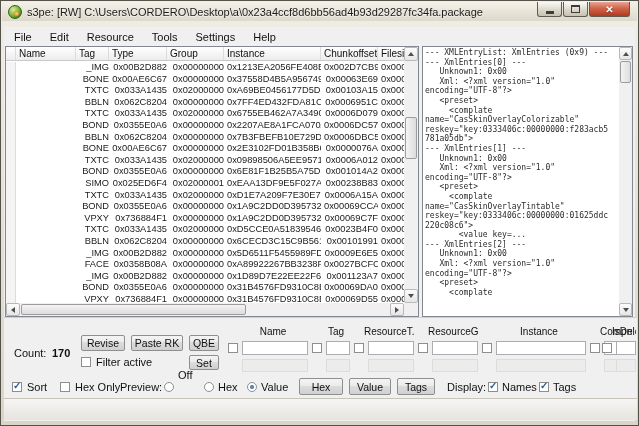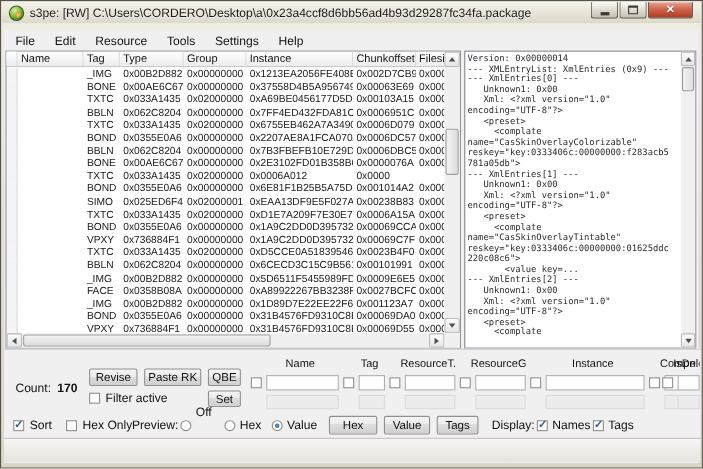--- a/index.html
+++ b/index.html
@@ -26,33 +26,33 @@
           align-items:center; justify-content:center;
           background:linear-gradient(#fbfaf7,#d9d5c8 60%,#c7c2b2);
           border-radius:0 0 3px 3px; margin-left:1px; }
   .wbtn.min { width:25px; } .wbtn.max { width:25px; }
   .wbtn.close { width:41px; background:linear-gradient(#e8a496,#d0654b 45%,#b03a20); }
   .glyph-min { width:8px; height:3px; background:#3f3c34; margin-top:6px; }
   .glyph-max { width:9px; height:8px; border:1px solid #3f3c34; border-top-width:2px; background:transparent; }
   .glyph-close { color:#fff; font-size:10px; font-weight:bold; text-shadow:0 1px 1px rgba(0,0,0,.45); }
 
   
-  .menubar { position:absolute; left:4px; top:28px; height:17px; display:flex; align-items:center; }
+  .menubar { position:absolute; left:4px; top:28px; height:17px; display:flex; }
   .menu-item { font-size:11px; color:#111; padding:2px 9px; }
 
   
   .tablebox { position:absolute; left:4px; top:45px; width:414px; height:271px;
               background:#fff; border:1px solid #828790; }
   .tgrid { display:grid; grid-template-columns:10px 60px 33px 58px 57px 97px 57px 28px; }
   .thead { position:absolute; left:0; top:0; right:14px; height:14px;
            background:linear-gradient(#ffffff,#ececec); border-bottom:1px solid #c9c9c9; }
   .th { font-size:10px; color:#111; line-height:13px; padding-left:3px;
         border-right:1px solid #dcdcdc; overflow:hidden; white-space:nowrap; }
   .corner { background:linear-gradient(#ffffff,#ececec); border-right:1px solid #dcdcdc; }
-  .tbody { position:absolute; left:0; top:15px; right:14px; bottom:13px; overflow:hidden; }
+  .tbody { position:absolute; left:0; top:15px; right:14px; bottom:13px; overflow:hidden;text-align:right; }
   .tr { height:11.6px; }
   .td { font-size:9.3px; color:#1a1a1a; line-height:11.6px; padding-left:3px;
         white-space:nowrap; overflow:hidden; }
   .td.rowmargin { background:#f4f4f4; border-right:1px solid #dcdcdc; padding:0; }
 
   
   .vscroll { position:absolute; top:0; right:0; bottom:13px; width:14px; background:#f0f0f0; }
   .hscroll { position:absolute; left:0; right:14px; bottom:0; height:13px; background:#f0f0f0; }
   .sbtn { position:absolute; background:linear-gradient(#fdfdfd,#e5e5e5); border:1px solid #b9b9b9; border-radius:2px;
           display:flex; align-items:center; justify-content:center; }
@@ -239,20 +239,21 @@
           <div class="td">0x0000076A</div>
           <div class="td">0x0000</div>
         </div>
 
         <div class="tr tgrid">
           <div class="td rowmargin"></div>
           <div class="td"></div>
           <div class="td">TXTC</div>
           <div class="td">0x033A1435</div>
           <div class="td">0x02000000</div>
+          <div class="td">0x09898506A5EE9571</div>
           <div class="td">0x0006A012</div>
           <div class="td">0x0000</div>
         </div>
 
         <div class="tr tgrid">
           <div class="td rowmargin"></div>
           <div class="td"></div>
           <div class="td">BOND</div>
           <div class="td">0x0355E0A6</div>
           <div class="td">0x00000000</div>
@@ -399,21 +400,20 @@
       <div class="sbtn right">
           <div class="tri r"></div>
         </div>
     </div>
     <div class="corner-gap"></div>
   </div>
 
   <div class="previewbox">
     <div class="ptext">
 
-    <div class="pline">Version: 0x00000014</div>
         <div class="pline">--- XMLEntryList: XmlEntries (0x9) ---</div>
         <div class="pline">--- XmlEntries[0] ---</div>
         <div class="pline">   Unknown1: 0x00</div>
         <div class="pline">   Xml: &lt;?xml version="1.0"</div>
         <div class="pline">encoding="UTF-8"?&gt;</div>
         <div class="pline">   &lt;preset&gt;</div>
         <div class="pline">     &lt;complate</div>
         <div class="pline">name="CasSkinOverlayColorizable"</div>
         <div class="pline">reskey="key:0333406c:00000000:f283acb5</div>
         <div class="pline">781a05db"&gt;</div>

